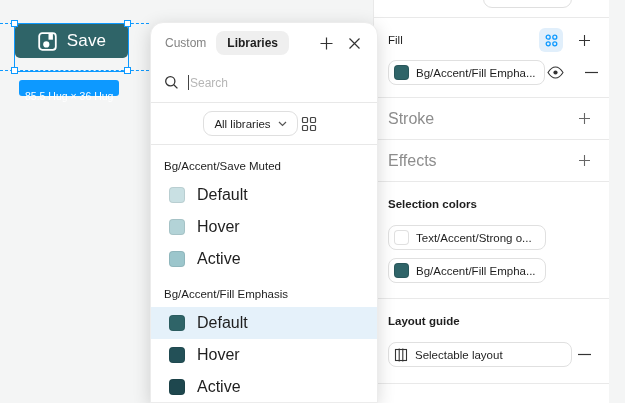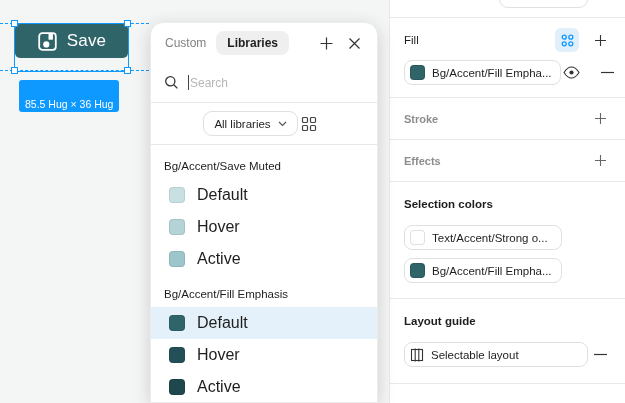--- a/index.html
+++ b/index.html
@@ -8,21 +8,21 @@
 
   
   .guide { position:absolute; left:0; width:149px; border-top:1px dashed #0d99ff; z-index:1; }
   .save-btn { position:absolute; left:15px; top:24px; width:113px; height:34px; border-radius:5px;
               display:flex; align-items:center; justify-content:center; gap:9px; z-index:2; }
   .save-btn .label { color:#fff; font-size:17px; letter-spacing:.2px; }
   .sel-outline { position:absolute; left:14px; top:23px; width:115px; height:49px;
                  border:1.5px solid #0d99ff; z-index:3; pointer-events:none; }
   .handle { position:absolute; width:7px; height:7px; background:#fff; border:1.5px solid #0d99ff; z-index:4; }
   .h-tl{left:11px;top:20px} .h-tr{left:124px;top:20px} .h-bl{left:11px;top:67px} .h-br{left:124px;top:67px}
-  .size-badge { position:absolute; left:19px; top:80px; height:16px; padding:16px 6px; border-radius:3px;
+  .size-badge { position:absolute; left:19px; top:80px; height:16px; padding:8px 6px; border-radius:3px;
                 color:#fff; font-size:10.5px; line-height:16px; z-index:5; white-space:nowrap; }
 
   
   .picker { position:absolute; left:150px; top:22px; width:228px; bottom:0;
             background:#fff; border-radius:13px 13px 0 0; border:1px solid #ececec;
             box-shadow:0 4px 18px rgba(0,0,0,.16); z-index:6; }
   .picker-header { height:40px; display:flex; align-items:center; padding:0 12px; }
   .tab { font-size:12px; cursor:default; }
   .tab-custom { color:#828282; margin:0 10px 0 2px; }
   .tab-pill { background:#efefef; border-radius:8px; padding:5px 11px; font-weight:700; color:#1e1e1e; }
@@ -38,29 +38,29 @@
   .filter-btn { display:flex; align-items:center; gap:7px; border:1px solid #dfdfdf; border-radius:9px;
                 height:25px; padding:0 10px; font-size:11.5px; color:#1e1e1e; background:#fff; }
   .style-list { padding-top:2px; }
   .list-section-title { padding:13px 13px 7px; font-size:11.5px; font-weight:500; color:#1e1e1e; }
   .style-row { height:32px; display:flex; align-items:center; padding:0 13px 0 18px; }
   .style-row.selected { background:#e5f1fa; }
   .swatch { width:16px; height:16px; border-radius:4px; box-shadow:inset 0 0 0 1px rgba(0,0,0,.08); margin-right:12px; flex:none; }
   .style-label { font-size:16px; color:#1e1e1e; }
 
   
-  .props { position:absolute; left:389px; top:0; width:236px; height:403px; background:#fff;
+  .props { position:absolute; left:373px; top:0; width:236px; height:403px; background:#fff;
            border-left:1px solid #e9e9e9; }
   .props-top { height:18px; position:relative; border-bottom:1px solid #e9e9e9; overflow:hidden; }
   .partial-chip { position:absolute; left:109px; top:-12px; width:89px; height:20px;
                   border:1px solid #dfdfdf; border-radius:9px; background:#fff; }
   .p-section { border-bottom:1px solid #e9e9e9; padding:9px 14px 12px; }
   .p-title-row { display:flex; align-items:center; justify-content:space-between; height:26px; }
   .p-title { font-size:11.5px; font-weight:700; color:#1e1e1e; }
-  .p-title-dim { font-size:11px; font-weight:700; color:#8d8d8d; }
+  .p-title-dim { font-size:16px; font-weight:400; color:#8d8d8d; }
   .p-row-slim { height:42px; display:flex; align-items:center; justify-content:space-between;
                 padding:0 14px; border-bottom:1px solid #e9e9e9; }
   .title-controls { display:flex; align-items:center; gap:10px; }
   .dots-pill { width:24px; height:24px; border-radius:6px; background:#e1effb; display:flex; align-items:center; justify-content:center; }
   .chip-row { display:flex; align-items:center; margin-top:7px; }
   .chip { height:25px; border:1px solid #e0e0e0; border-radius:8px; background:#fff;
           display:flex; align-items:center; gap:7px; padding:0 8px 0 5px; }
   .chip-fill { width:158px; }
   .chip-layout { width:184px; }
   .chip .mini-swatch { width:15px; height:15px; border-radius:4px; box-shadow:inset 0 0 0 1px rgba(0,0,0,.12); flex:none; }

